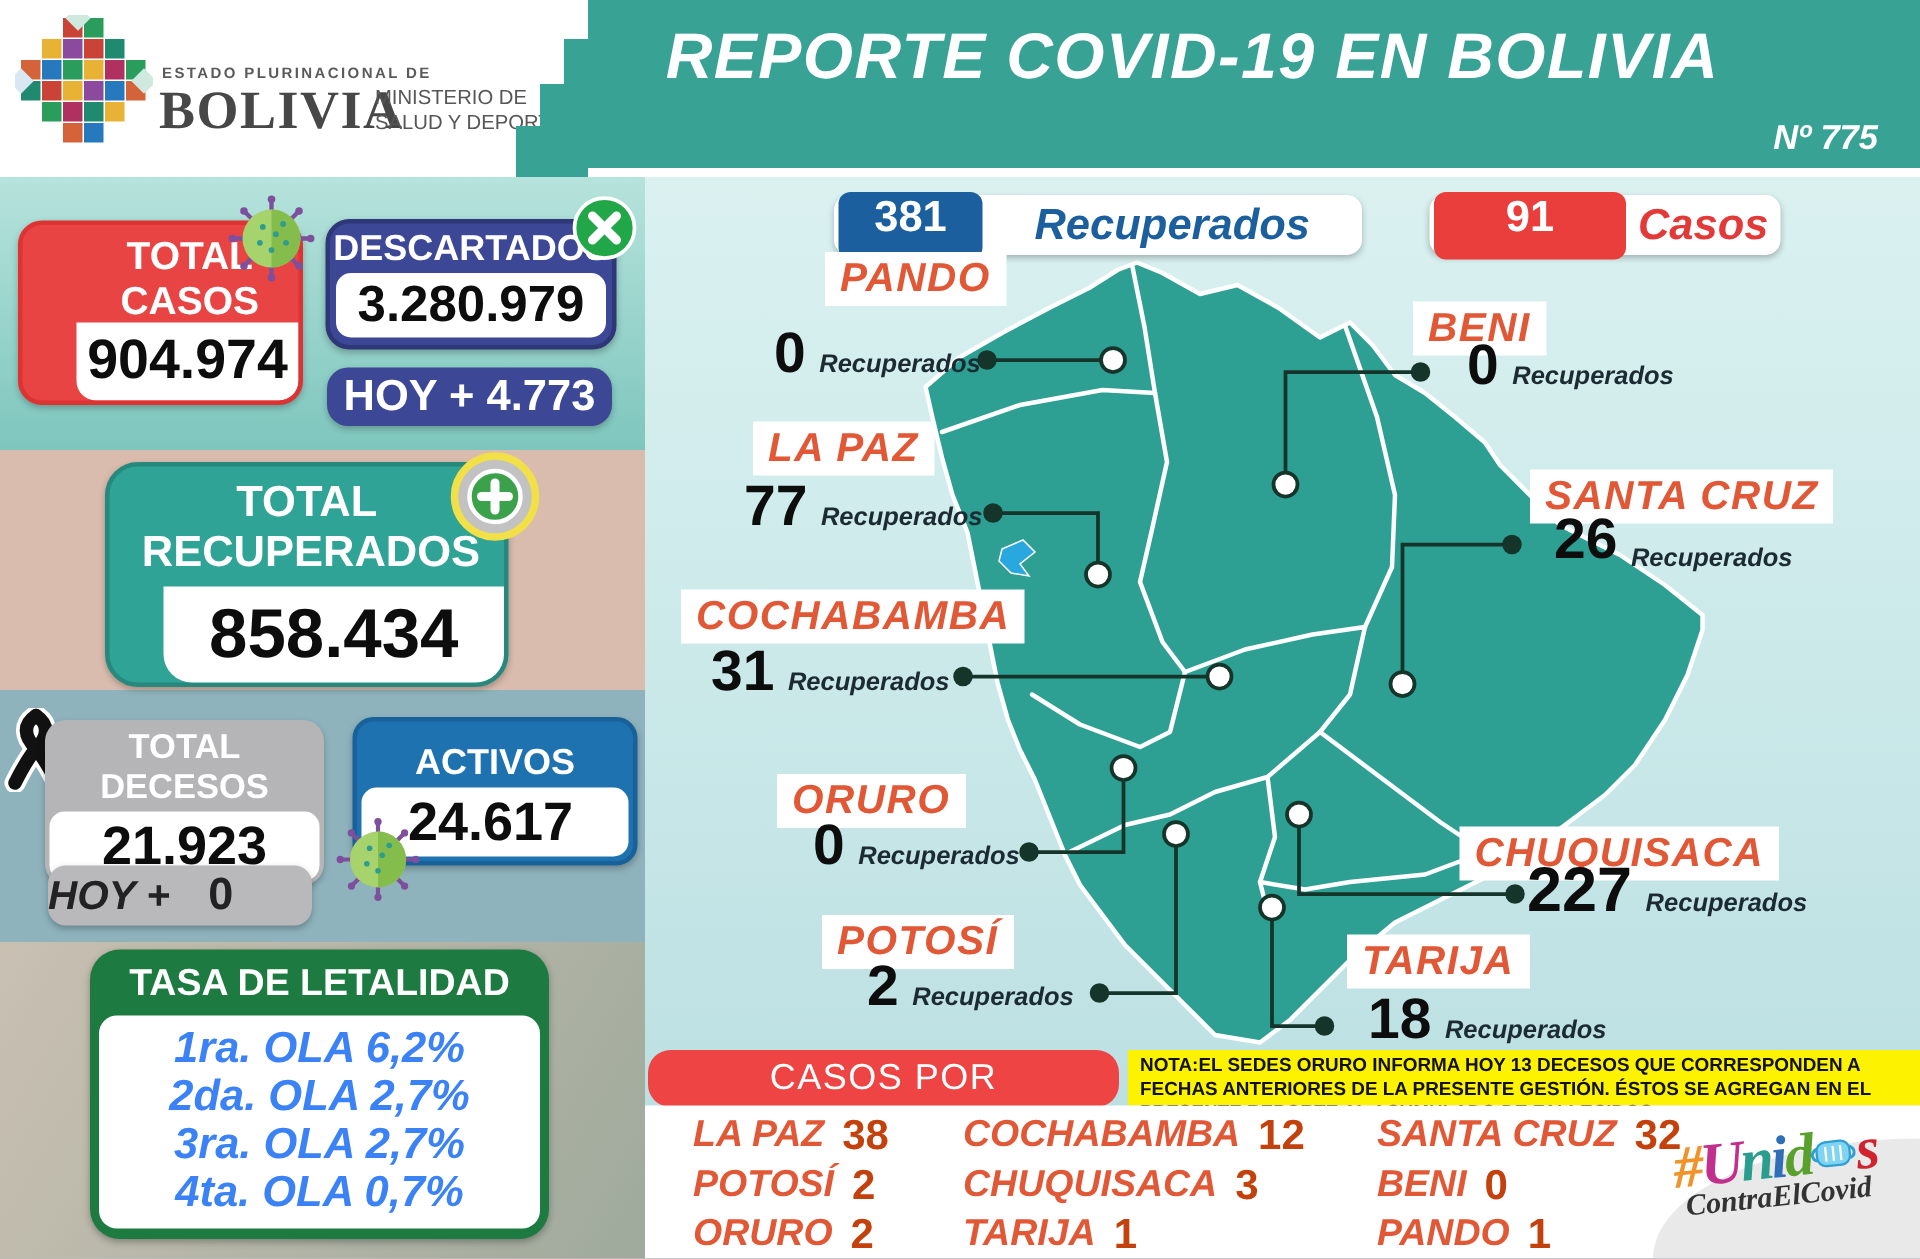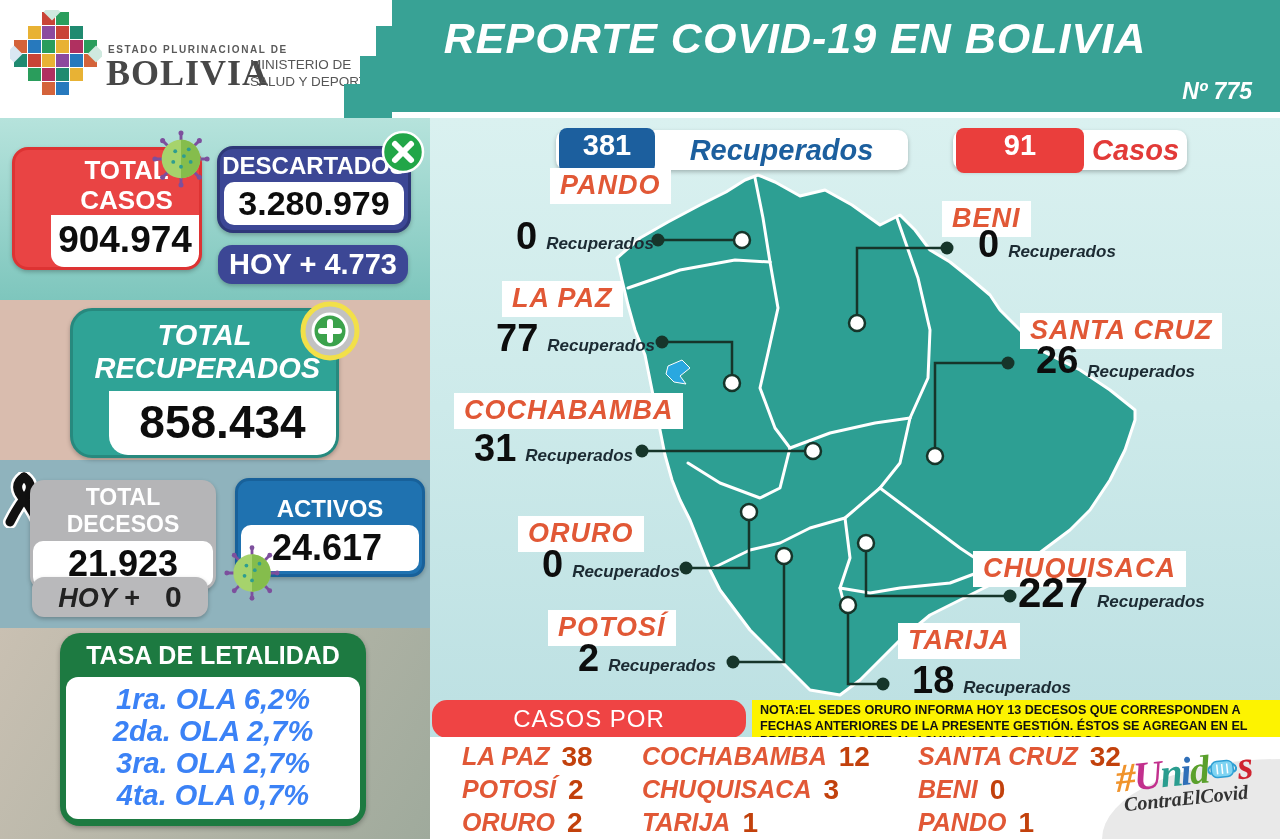--- a/index.html
+++ b/index.html
@@ -42,30 +42,30 @@
   
   .box-desc{left:217px;top:146px;width:188px;background:#3c4795;border:3px solid #2e3878;}
   .box-desc .head{font-size:24px;padding:3px 0 2px;}
   .box-desc .val{font-size:34px;margin:0 4px 5px;border-radius:10px;padding:2px 0;}
   .xcircle{position:absolute;left:381px;top:130px;width:44px;height:44px;}
   .box-hoy-desc{left:218px;top:245px;width:190px;background:#3c4795;border-radius:14px;
                 color:#fff;font-weight:bold;font-size:29px;text-align:center;padding:3px 0;
                 box-shadow:0 2px 4px rgba(0,0,0,.25);}
   
   .box-recu{left:70px;top:308px;width:263px;background:#2fa396;border:3px solid #27897e;border-radius:22px;}
-  .box-recu .head{font-size:29px;line-height:33px;padding-top:8px;font-style:italic;}
+  .box-recu .head{font-size:29px;line-height:33px;padding-top:8px;}
   .box-recu .val{font-size:46px;padding:4px 0 6px;border-radius:0 0 19px 19px;margin-top:6px;}
   .plus-icon{position:absolute;left:300px;top:301px;width:60px;height:60px;}
   
   .ribbon{position:absolute;left:2px;top:472px;width:44px;height:56px;}
   .box-dece{left:30px;top:480px;width:186px;background:#b5b5b7;border-radius:14px;}
   .box-dece .head{font-size:23px;padding:4px 0 3px;}
   .box-dece .val{font-size:36px;border-radius:10px;margin:0 3px 3px;padding:2px 0;}
   .box-hoy-dece{left:32px;top:577px;width:176px;background:#b9b9bb;border-radius:12px;
-                color:#222;font-style:italic;font-weight:bold;font-size:27px;text-align:center;padding:3px 0;}
+                color:#222;font-style:italic;font-weight:bold;font-size:27px;padding:3px 0;}
   .box-hoy-dece .zero{font-style:normal;font-size:30px;margin-left:18px;}
   .box-act{left:235px;top:478px;width:184px;background:#1f72b0;border:3px solid #18619a;border-radius:14px;}
   .box-act .head{font-size:24px;padding:14px 0 2px;}
   .box-act .val{font-size:36px;border-radius:10px;margin:0 3px 3px;padding:2px 6px 2px 0;}
   .virus2{position:absolute;left:224px;top:545px;width:56px;height:56px;}
   
   .box-tasa{left:60px;top:633px;width:306px;background:#1d7a41;border-radius:20px;
             box-shadow:0 2px 5px rgba(0,0,0,.3);}
   .box-tasa .head{font-size:25px;padding:8px 0 7px;color:#fff;font-weight:bold;text-align:center;}
   .tasa-body{background:#fff;border-radius:12px;margin:0 6px 7px;padding:6px 0 8px;text-align:center;}

